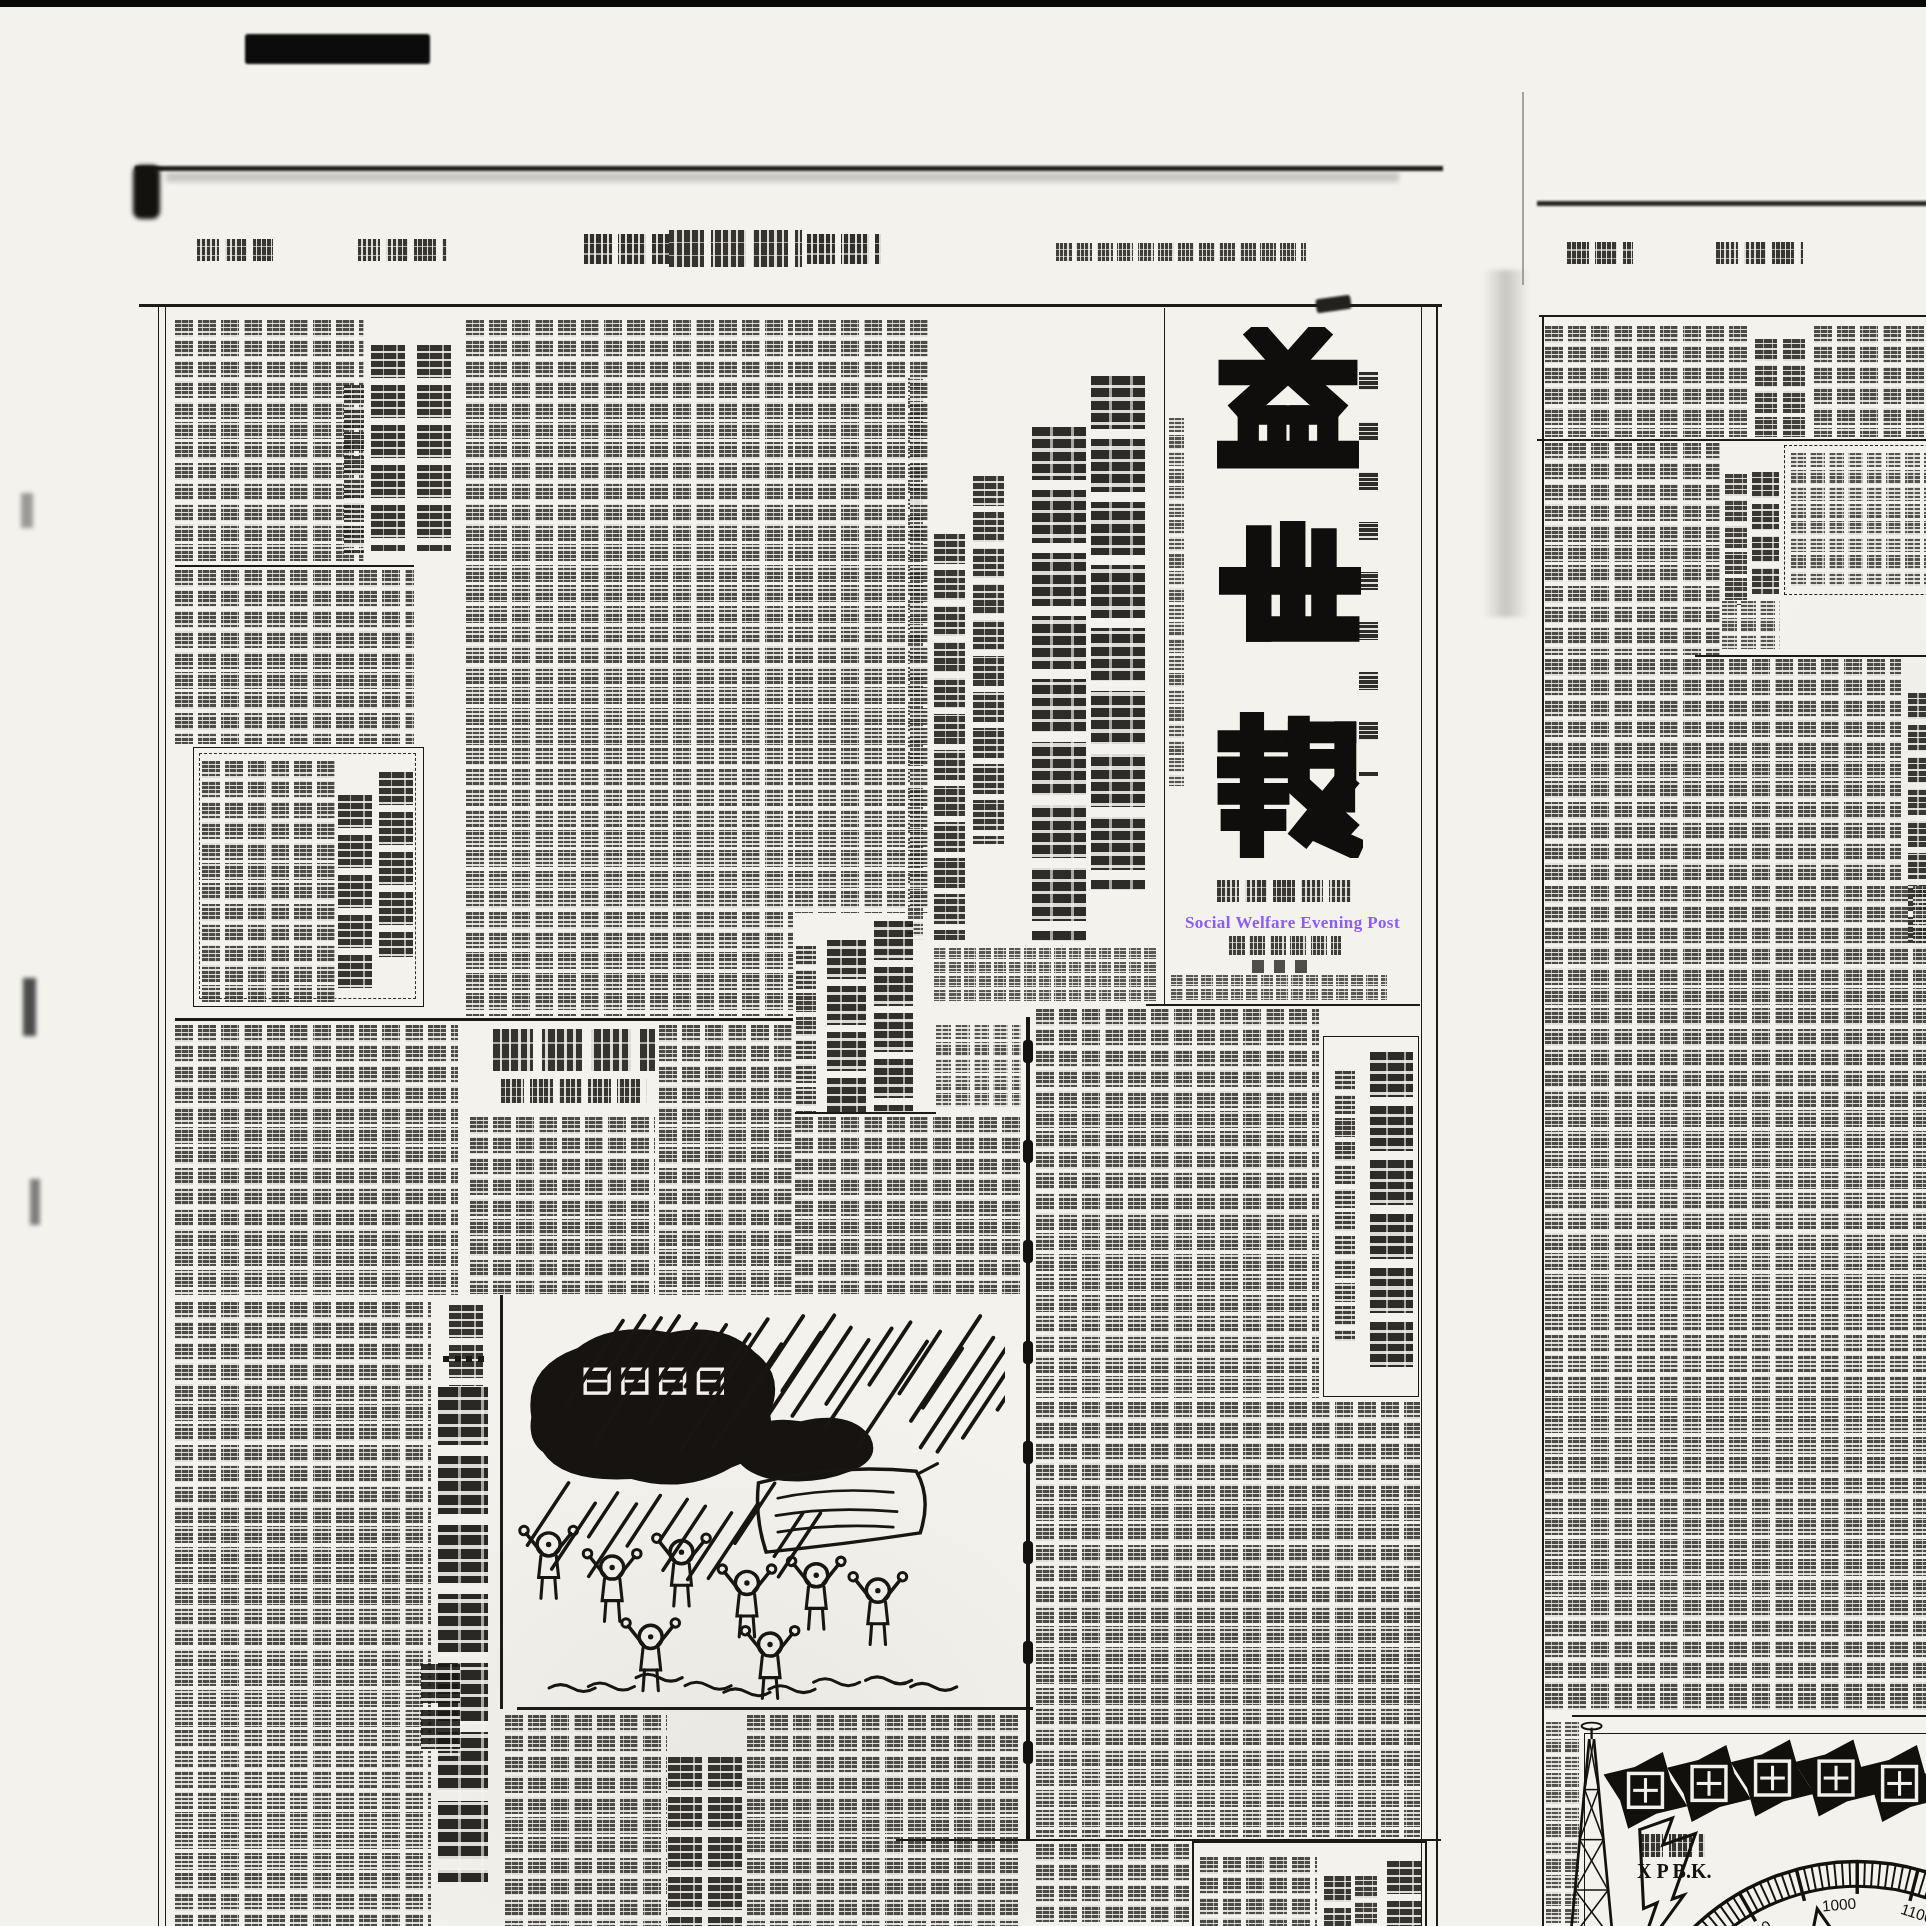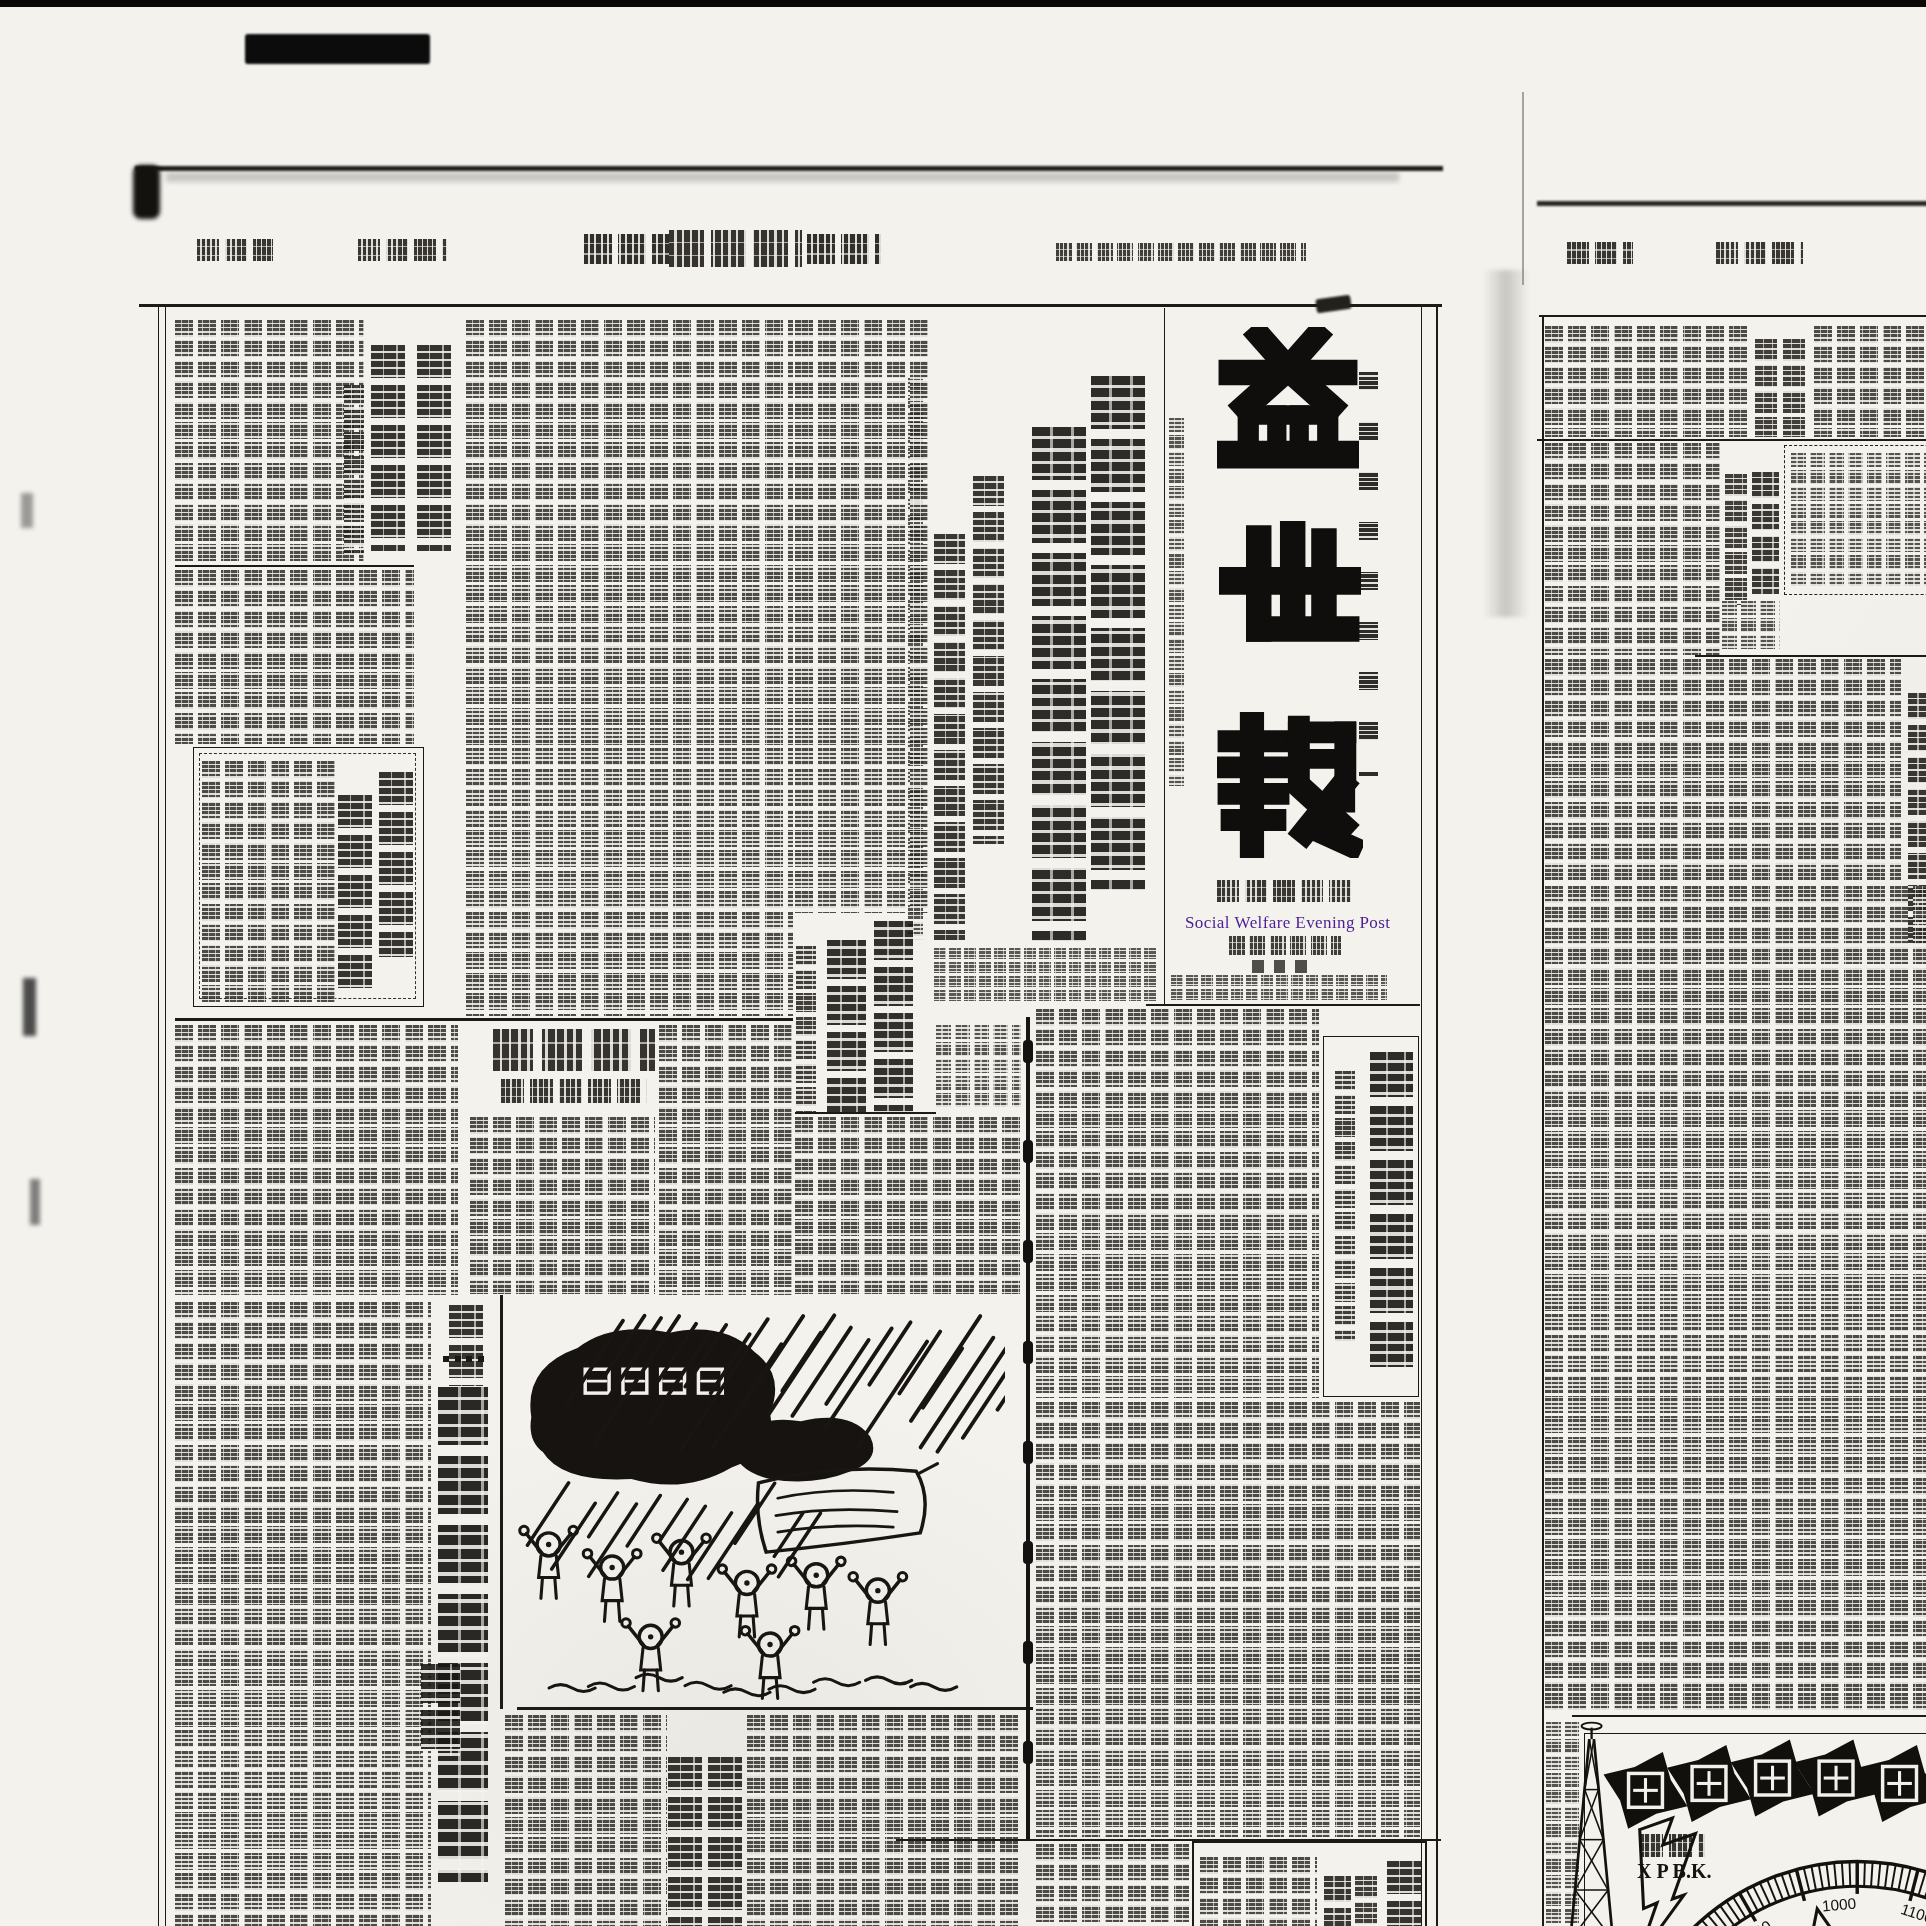--- a/index.html
+++ b/index.html
@@ -14,21 +14,21 @@
 .h110{background-image:repeating-linear-gradient(to right,transparent 0 13.5px,rgba(243,242,237,.62) 13.5px 15.4px),repeating-linear-gradient(to bottom,transparent 0 6.5px,rgba(243,242,237,.88) 6.5px 9.2px),repeating-linear-gradient(to bottom,rgba(26,24,20,0.89) 0 39px,transparent 39px 46px);-webkit-mask-image:repeating-linear-gradient(to right,#000 0 39px,transparent 39px 47px);mask-image:repeating-linear-gradient(to right,#000 0 39px,transparent 39px 47px);}
 .h130{background-image:repeating-linear-gradient(to right,transparent 0 16px,rgba(243,242,237,.62) 16px 18px),repeating-linear-gradient(to bottom,transparent 0 7.7px,rgba(243,242,237,.88) 7.7px 10.8px),repeating-linear-gradient(to bottom,rgba(24,22,18,0.9) 0 45px,transparent 45px 54px);-webkit-mask-image:repeating-linear-gradient(to right,#000 0 46px,transparent 46px 55px);mask-image:repeating-linear-gradient(to right,#000 0 46px,transparent 46px 55px);}
 .h150{background-image:repeating-linear-gradient(to right,transparent 0 18px,rgba(243,242,237,.62) 18px 21px),repeating-linear-gradient(to bottom,transparent 0 8.9px,rgba(243,242,237,.88) 8.9px 12.3px),repeating-linear-gradient(to bottom,rgba(24,22,18,0.9) 0 53px,transparent 53px 63px);-webkit-mask-image:repeating-linear-gradient(to right,#000 0 54px,transparent 54px 65px);mask-image:repeating-linear-gradient(to right,#000 0 54px,transparent 54px 65px);}
 .h165{background-image:repeating-linear-gradient(to right,transparent 0 19.6px,rgba(243,242,237,.62) 19.6px 23px),repeating-linear-gradient(to bottom,transparent 0 9.6px,rgba(243,242,237,.88) 9.6px 13.5px),repeating-linear-gradient(to bottom,rgba(22,20,17,0.91) 0 58px,transparent 58px 69px);-webkit-mask-image:repeating-linear-gradient(to right,#000 0 59px,transparent 59px 71px);mask-image:repeating-linear-gradient(to right,#000 0 59px,transparent 59px 71px);}
 .r58{background-image:repeating-linear-gradient(to bottom,transparent 0 7.3px,rgba(243,242,237,.62) 7.3px 8.5px),repeating-linear-gradient(to right,transparent 0 3.5px,rgba(243,242,237,.88) 3.5px 5px),repeating-linear-gradient(to right,rgba(32,29,24,0.88) 0 22.3px,transparent 22.3px 28px);}
 .r44{background-image:repeating-linear-gradient(to bottom,transparent 0 6.2px,rgba(243,242,237,.62) 6.2px 7px),repeating-linear-gradient(to right,transparent 0 3.1px,rgba(243,242,237,.88) 3.1px 4.2px),repeating-linear-gradient(to right,rgba(36,33,28,0.86) 0 16px,transparent 16px 20.4px);}
 .r75{background-image:repeating-linear-gradient(to bottom,transparent 0 8.9px,rgba(243,242,237,.62) 8.9px 10.4px),repeating-linear-gradient(to right,transparent 0 4.2px,rgba(243,242,237,.88) 4.2px 6.2px),repeating-linear-gradient(to right,rgba(28,26,22,0.9) 0 28px,transparent 28px 34px);}
 .r95{background-image:repeating-linear-gradient(to bottom,transparent 0 11.6px,rgba(243,242,237,.62) 11.6px 13px),repeating-linear-gradient(to right,transparent 0 5.4px,rgba(243,242,237,.88) 5.4px 7.7px),repeating-linear-gradient(to right,rgba(28,25,21,0.88) 0 35px,transparent 35px 42px);}
 .r112{background-image:repeating-linear-gradient(to bottom,transparent 0 13.5px,rgba(243,242,237,.62) 13.5px 15.4px),repeating-linear-gradient(to right,transparent 0 6.5px,rgba(243,242,237,.88) 6.5px 9.2px),repeating-linear-gradient(to right,rgba(28,25,21,0.88) 0 40px,transparent 40px 49px);}
 .r62{background-image:repeating-linear-gradient(to bottom,transparent 0 7.7px,rgba(243,242,237,.62) 7.7px 8.9px),repeating-linear-gradient(to right,transparent 0 3.9px,rgba(243,242,237,.88) 3.9px 5.4px),repeating-linear-gradient(to right,rgba(30,28,23,0.88) 0 23px,transparent 23px 29px);}
-.serif{font-family:"Liberation Serif",serif;color:#4c1d95;}
+.serif{font-family:"Liberation Serif",serif;color:#8b5cf6;font-weight:bold;}
 </style></head><body>
 <div id="c">
 <div class="ab" style="left:0;top:0;width:2956px;height:7px;background:#090909;"></div>
 
 <div class="ab" style="left:245px;top:34px;width:185px;height:30px;background:#0c0c0c;filter:blur(0.8px);border-radius:3.1px;"></div>
 <div class="ab" style="left:23px;top:978px;width:13px;height:58px;background:#222;filter:blur(1.9px);opacity:.8;"></div>
 <div class="ab" style="left:30px;top:1179px;width:10px;height:46px;background:#333;filter:blur(1.9px);opacity:.6;"></div>
 <div class="ab" style="left:21px;top:493px;width:11.6px;height:35px;background:#444;filter:blur(2.3px);opacity:.5;"></div>
 <div class="ab" style="left:1483px;top:270px;width:46px;height:347px;background:linear-gradient(to right,rgba(120,118,112,0),rgba(120,118,112,.35),rgba(120,118,112,0));filter:blur(2.3px);"></div>
 

